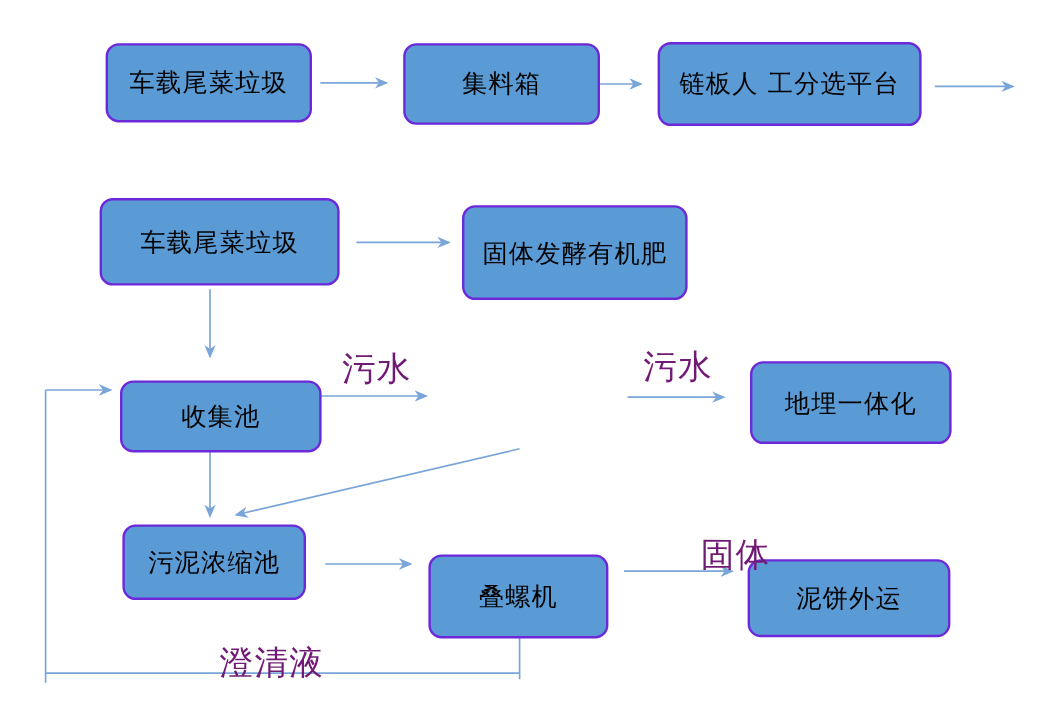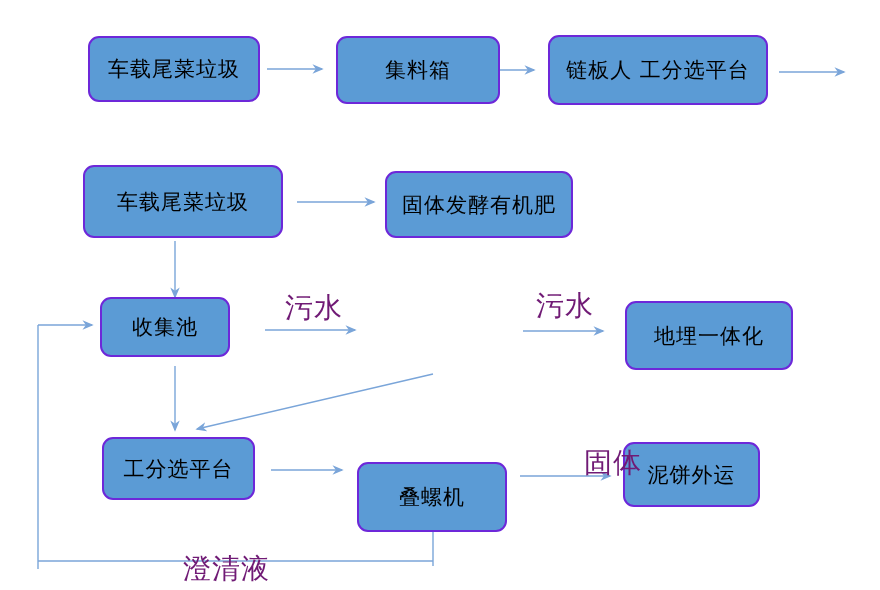--- a/index.html
+++ b/index.html
@@ -78,46 +78,46 @@
   </div>
 
   <div class="node" style="left:548px;top:35px;width:220px;height:70px">
     <span>链板人 工分选平台</span>
   </div>
 
   <div class="node" style="left:83px;top:165px;width:200px;height:73px">
     <span>车载尾菜垃圾</span>
   </div>
 
-  <div class="node" style="left:385px;top:171px;width:188px;height:67px">
+  <div class="node" style="left:385px;top:171px;width:188px;height:79px">
     <span>固体发酵有机肥</span>
   </div>
 
-  <div class="node" style="left:100px;top:297px;width:130px;height:60px">
+  <div class="node" style="left:100px;top:317px;width:168px;height:60px">
     <span>收集池</span>
   </div>
 
 
   <div class="node" style="left:625px;top:301px;width:168px;height:69px">
     <span>地埋一体化</span>
   </div>
 
   <div class="node" style="left:102px;top:437px;width:153px;height:63px">
-    <span>工分选平台</span>
+    <span>污泥浓缩池</span>
   </div>
 
   <div class="node" style="left:357px;top:462px;width:150px;height:70px">
     <span>叠螺机</span>
   </div>
 
-  <div class="node" style="left:623px;top:442px;width:137px;height:65px">
+  <div class="node" style="left:623px;top:466px;width:169px;height:65px">
     <span>泥饼外运</span>
   </div>
 
   <div class="edge-label" style="left:285px;top:289px">污水</div>
 
   <div class="edge-label" style="left:536px;top:287px">污水</div>
 
   <div class="edge-label" style="left:584px;top:444px">固体</div>
 
-  <div class="edge-label" style="left:183px;top:550px">澄清液</div>
+  <div class="edge-label" style="left:183px;top:534px">澄清液</div>
 
 </div>
 
 </body></html>

